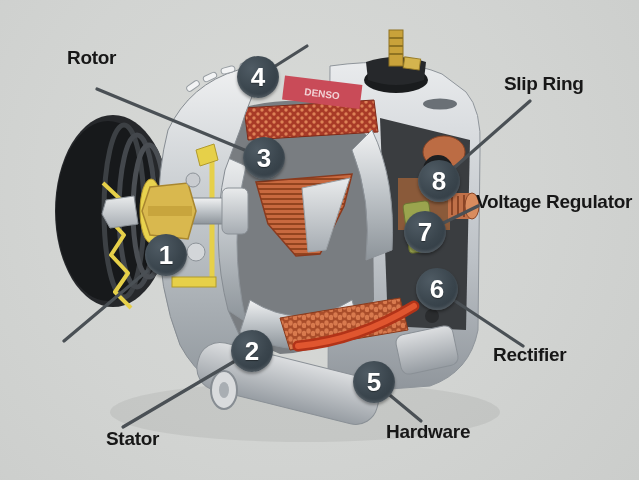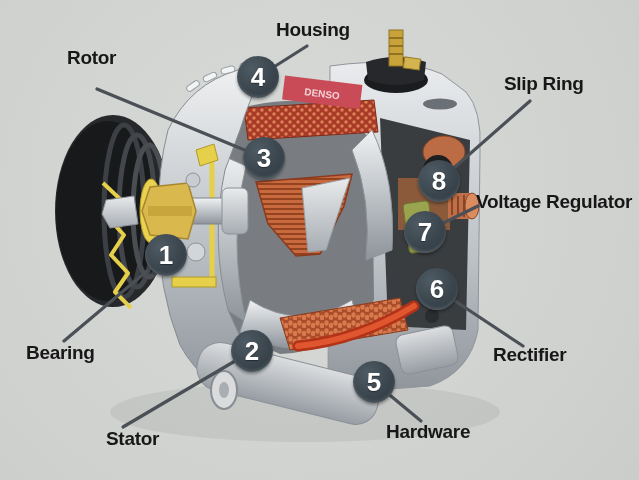--- a/index.html
+++ b/index.html
@@ -182,22 +182,20 @@
 
   <div class="badge" style="left:145px;top:234px;">1</div>
   <div class="badge" style="left:231px;top:330px;">2</div>
   <div class="badge" style="left:243px;top:137px;">3</div>
   <div class="badge" style="left:237px;top:56px;">4</div>
   <div class="badge" style="left:353px;top:361px;">5</div>
   <div class="badge" style="left:416px;top:268px;">6</div>
   <div class="badge" style="left:404px;top:211px;">7</div>
   <div class="badge" style="left:418px;top:160px;">8</div>
 
-  <div class="part-label" style="left:26px;top:343px;">Bearing</div>
   <div class="part-label" style="left:106px;top:429px;">Stator</div>
   <div class="part-label" style="left:67px;top:48px;">Rotor</div>
-  <div class="part-label" style="left:276px;top:20px;">Housing</div>
   <div class="part-label" style="left:386px;top:422px;">Hardware</div>
   <div class="part-label" style="left:493px;top:345px;">Rectifier</div>
   <div class="part-label" style="left:504px;top:74px;">Slip Ring</div>
   <div class="part-label" style="left:476px;top:192px;">Voltage Regulator</div>
 
 </div>
 
 </body></html>

